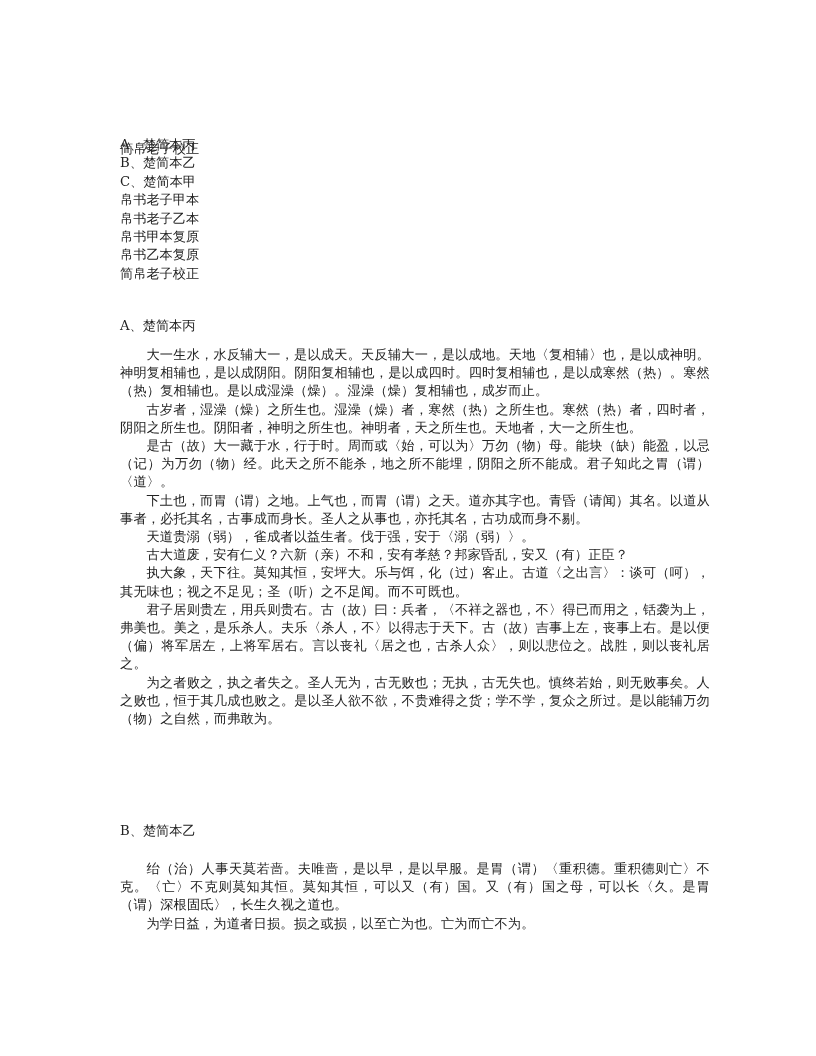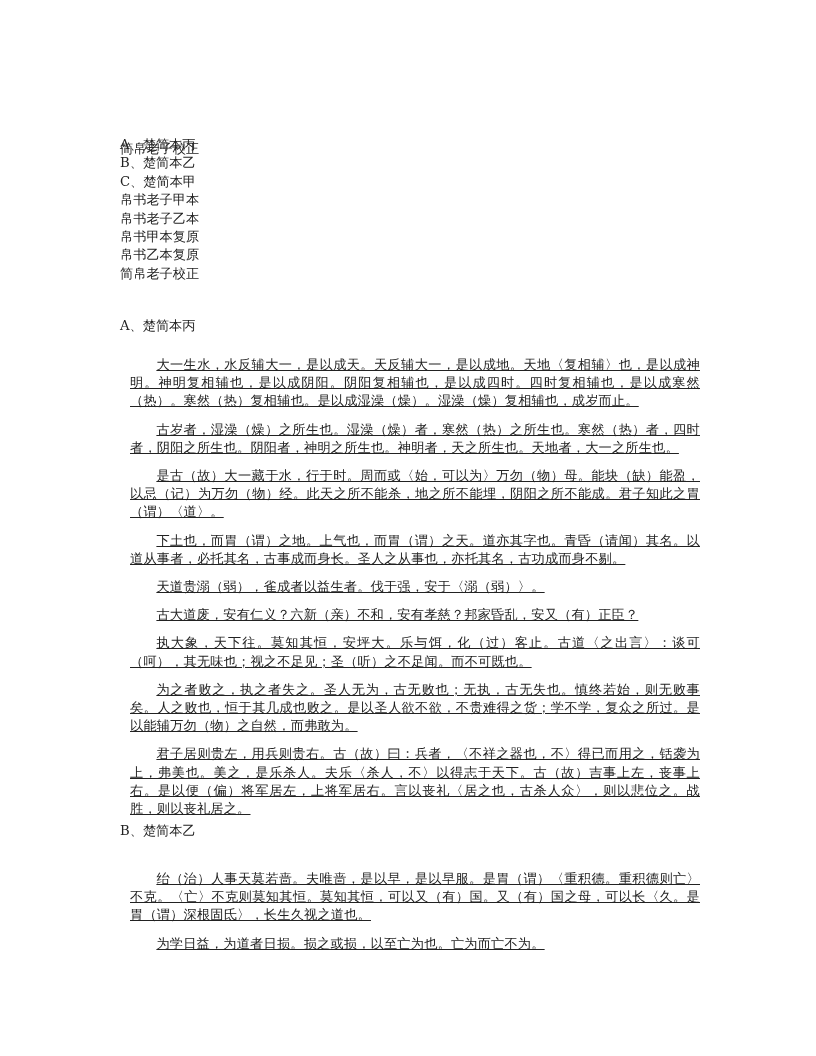--- a/index.html
+++ b/index.html
@@ -10,24 +10,23 @@
       font-size: 13.2px;
       line-height: 18.2px;
     }
     .page { position: absolute; left: 120px; top: 0; width: 590px; }
     .title { position: absolute; top: 92px; left: 0; white-space: nowrap; margin-top: 48px; }
     .toc { position: absolute; top: 136px; left: 0; }
     .toc div { white-space: nowrap; height: 18.4px; }
     .section-head { position: absolute; left: 0; white-space: nowrap; }
     .body-block { position: absolute; left: 0; width: 590px; }
     .body-block p {
-      margin: 10px; text-indent: 2em; text-align: justify;
+      margin: 0; text-indent: 2em; text-align: justify;
       text-align-last: left;
       letter-spacing: 0.2px;
-      text-decoration: underline;
     }
   </style>
 </head>
 <body>
 
 <div class="page">
   <div class="title">简帛老子校正</div>
 
   <div class="toc">
     <div>A、楚简本丙</div>
@@ -43,22 +42,22 @@
   <div class="section-head" style="top:317px;">A、楚简本丙</div>
 
   <div class="body-block" style="top:346px;">
     <p>大一生水，水反辅大一，是以成天。天反辅大一，是以成地。天地〈复相辅〉也，是以成神明。神明复相辅也，是以成阴阳。阴阳复相辅也，是以成四时。四时复相辅也，是以成寒然（热）。寒然（热）复相辅也。是以成湿澡（燥）。湿澡（燥）复相辅也，成岁而止。</p>
     <p>古岁者，湿澡（燥）之所生也。湿澡（燥）者，寒然（热）之所生也。寒然（热）者，四时者，阴阳之所生也。阴阳者，神明之所生也。神明者，天之所生也。天地者，大一之所生也。</p>
     <p>是古（故）大一藏于水，行于时。周而或〈始，可以为〉万勿（物）母。能块（缺）能盈，以忌（记）为万勿（物）经。此天之所不能杀，地之所不能埋，阴阳之所不能成。君子知此之胃（谓）〈道〉。</p>
     <p>下土也，而胃（谓）之地。上气也，而胃（谓）之天。道亦其字也。青昏（请闻）其名。以道从事者，必托其名，古事成而身长。圣人之从事也，亦托其名，古功成而身不剔。</p>
     <p>天道贵溺（弱），雀成者以益生者。伐于强，安于〈溺（弱）〉。</p>
     <p>古大道废，安有仁义？六新（亲）不和，安有孝慈？邦家昏乱，安又（有）正臣？</p>
     <p>执大象，天下往。莫知其恒，安坪大。乐与饵，化（过）客止。古道〈之出言〉：谈可（呵），其无味也；视之不足见；圣（听）之不足闻。而不可既也。</p>
+    <p>君子居则贵左，用兵则贵右。古（故）曰：兵者，〈不祥之器也，不〉得已而用之，铦袭为上，弗美也。美之，是乐杀人。夫乐〈杀人，不〉以得志于天下。古（故）吉事上左，丧事上右。是以便（偏）将军居左，上将军居右。言以丧礼〈居之也，古杀人众〉，则以悲位之。战胜，则以丧礼居之。</p>
     <p>为之者败之，执之者失之。圣人无为，古无败也；无执，古无失也。慎终若始，则无败事矣。人之败也，恒于其几成也败之。是以圣人欲不欲，不贵难得之货；学不学，复众之所过。是以能辅万勿（物）之自然，而弗敢为。</p>
-    <p>君子居则贵左，用兵则贵右。古（故）曰：兵者，〈不祥之器也，不〉得已而用之，铦袭为上，弗美也。美之，是乐杀人。夫乐〈杀人，不〉以得志于天下。古（故）吉事上左，丧事上右。是以便（偏）将军居左，上将军居右。言以丧礼〈居之也，古杀人众〉，则以悲位之。战胜，则以丧礼居之。</p>
   </div>
 
   <div class="section-head" style="top:822px;">B、楚简本乙</div>
 
   <div class="body-block" style="top:860px;">
     <p>绐（治）人事天莫若啬。夫唯啬，是以早，是以早服。是胃（谓）〈重积德。重积德则亡〉不克。〈亡〉不克则莫知其恒。莫知其恒，可以又（有）国。又（有）国之母，可以长〈久。是胃（谓）深根固氐〉，长生久视之道也。</p>
     <p>为学日益，为道者日损。损之或损，以至亡为也。亡为而亡不为。</p>
   </div>
 </div>
 

